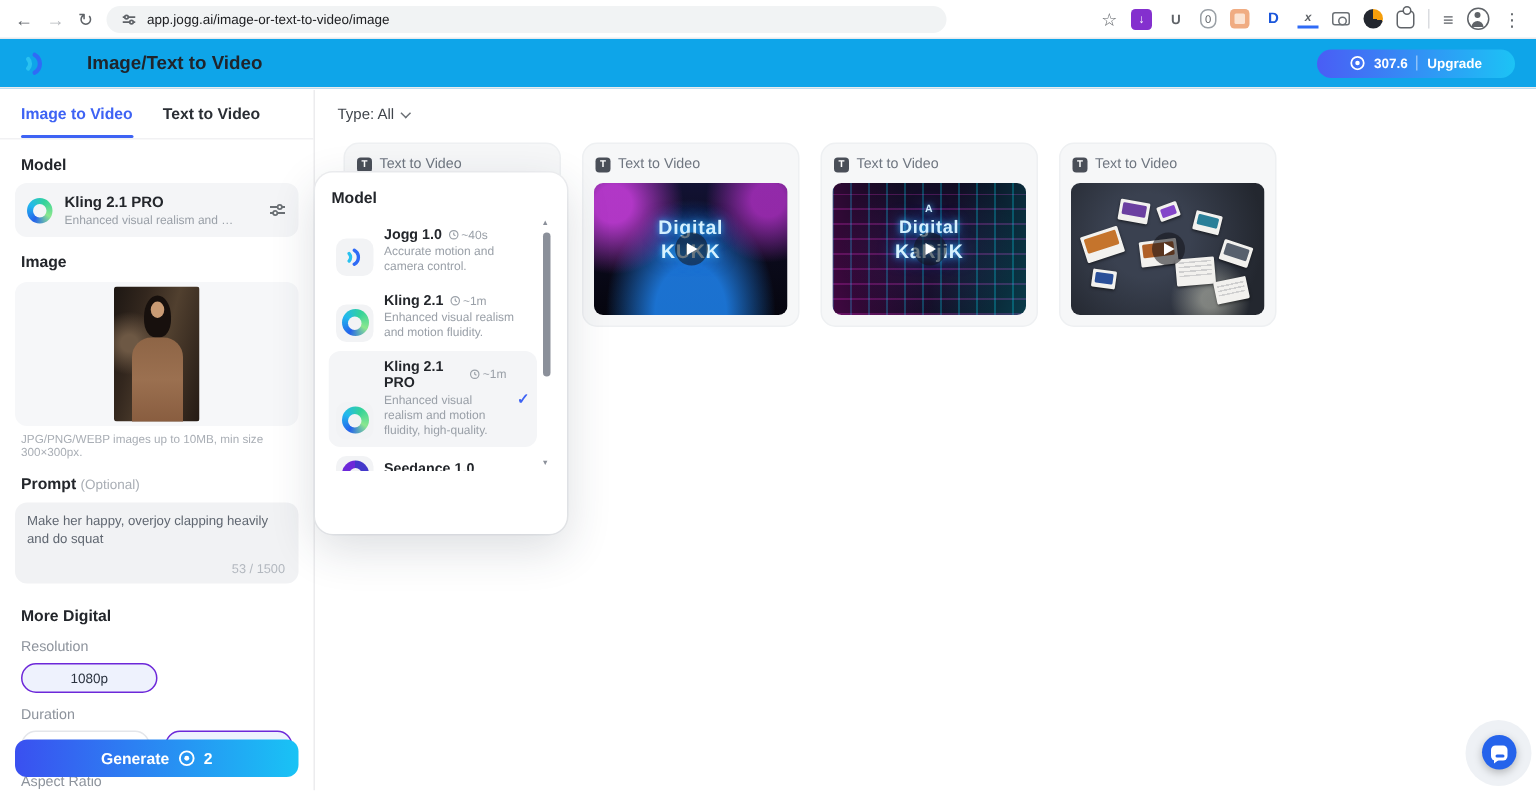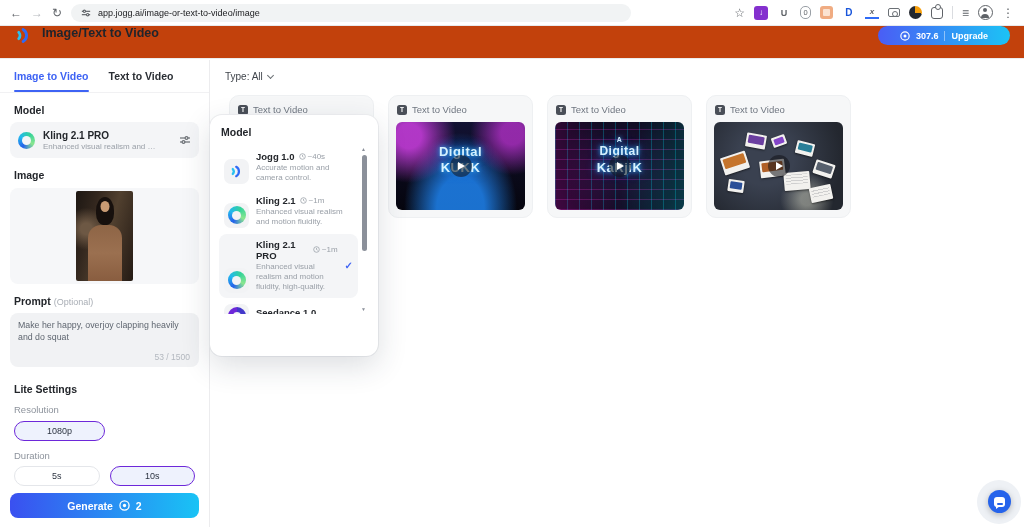--- a/index.html
+++ b/index.html
@@ -28,22 +28,22 @@
   .cam{width:12px;height:9px;border:1px solid #6b7075;border-radius:2px;position:relative;}
   .cam::after{content:"";position:absolute;left:3.5px;top:1.5px;width:4px;height:4px;border:1px solid #6b7075;border-radius:50%;}
   .pie{width:13px;height:13px;border-radius:50%;background:conic-gradient(#f59e0b 0 28%,#23272f 28% 100%);}
   .puzzle{width:12px;height:12px;border:1.3px solid #5f6368;border-radius:3px;position:relative;}
   .puzzle::after{content:"";position:absolute;top:-4px;left:3px;width:4px;height:4px;border:1.3px solid #5f6368;border-radius:50%;background:#fff;}
   .vdiv{width:1px;height:13px;background:#dadce0;}
   .avatar{width:15px;height:15px;border-radius:50%;border:1.4px solid #5f6368;position:relative;}
   .avatar::before{content:"";position:absolute;top:2px;left:4px;width:4px;height:4px;border-radius:50%;background:#5f6368;}
   .avatar::after{content:"";position:absolute;bottom:1px;left:2px;width:8px;height:4px;border-radius:4px 4px 0 0;background:#5f6368;}
   
-  .app-header{position:absolute;top:26px;left:0;right:0;height:33px;background:#c2410c;
-    border-bottom:1px solid #ececee;display:flex;align-items:flex-start;padding:0 14px;}
+  .app-header{position:absolute;top:26px;left:0;right:0;height:33px;background:#0ea5e9;
+    border-bottom:1px solid #ececee;display:flex;align-items:center;padding:0 14px;gap:16px;}
   .logo{width:19px;height:19px;}
   .page-title{margin-left:9px;font-size:12.5px;font-weight:700;color:#20242b;}
   .credits-pill{margin-left:auto;height:19px;border:none;border-radius:10px;cursor:pointer;
     background:linear-gradient(90deg,#4a5df5,#1cc3f5);color:#fff;font-size:9px;font-weight:700;
     display:flex;align-items:center;gap:6px;padding:0 22px;font-family:inherit;}
   .credits-pill .pdiv{width:1px;height:10px;background:rgba(255,255,255,.45);}
   
   .sidebar{position:absolute;top:60px;left:0;width:210px;bottom:0;background:#fff;border-right:1px solid #ececee;}
   .tabs{display:flex;gap:20px;padding:0 14px;height:33px;align-items:center;border-bottom:1px solid #f1f1f3;}
   .tab{font-size:10.5px;font-weight:600;color:#2a2e34;cursor:pointer;position:relative;height:100%;display:flex;align-items:center;text-align:center;}
@@ -235,31 +235,32 @@
   </div>
 
   <div class="sec">Image</div>
   <div class="img-box">
     <div class="portrait">
       <span class="hair"></span>
       <span class="face"></span>
       <span class="dress"></span>
     </div>
   </div>
+  <div class="hint">JPG/PNG/WEBP images up to 10MB, min size 300×300px.</div>
 
   <div class="sec">
     <span>Prompt</span>
     <span class="muted">(Optional)</span>
   </div>
   <div class="prompt-box">
     <textarea style="">Make her happy, overjoy clapping heavily and do squat</textarea>
     <span class="counter">53 / 1500</span>
   </div>
 
-  <div class="sec" style="margin-top:16px;">Lite Settings</div>
+  <div class="sec" style="margin-top:16px;">More Digital</div>
   <div class="sublabel">Resolution</div>
   <button class="chip sel res-chip">1080p</button>
 
   <div class="sublabel">Duration</div>
   <div class="dur-row">
     <button class="chip plain">5s</button>
     <button class="chip sel">10s</button>
   </div>
 
   <div class="sublabel">Aspect Ratio</div>

